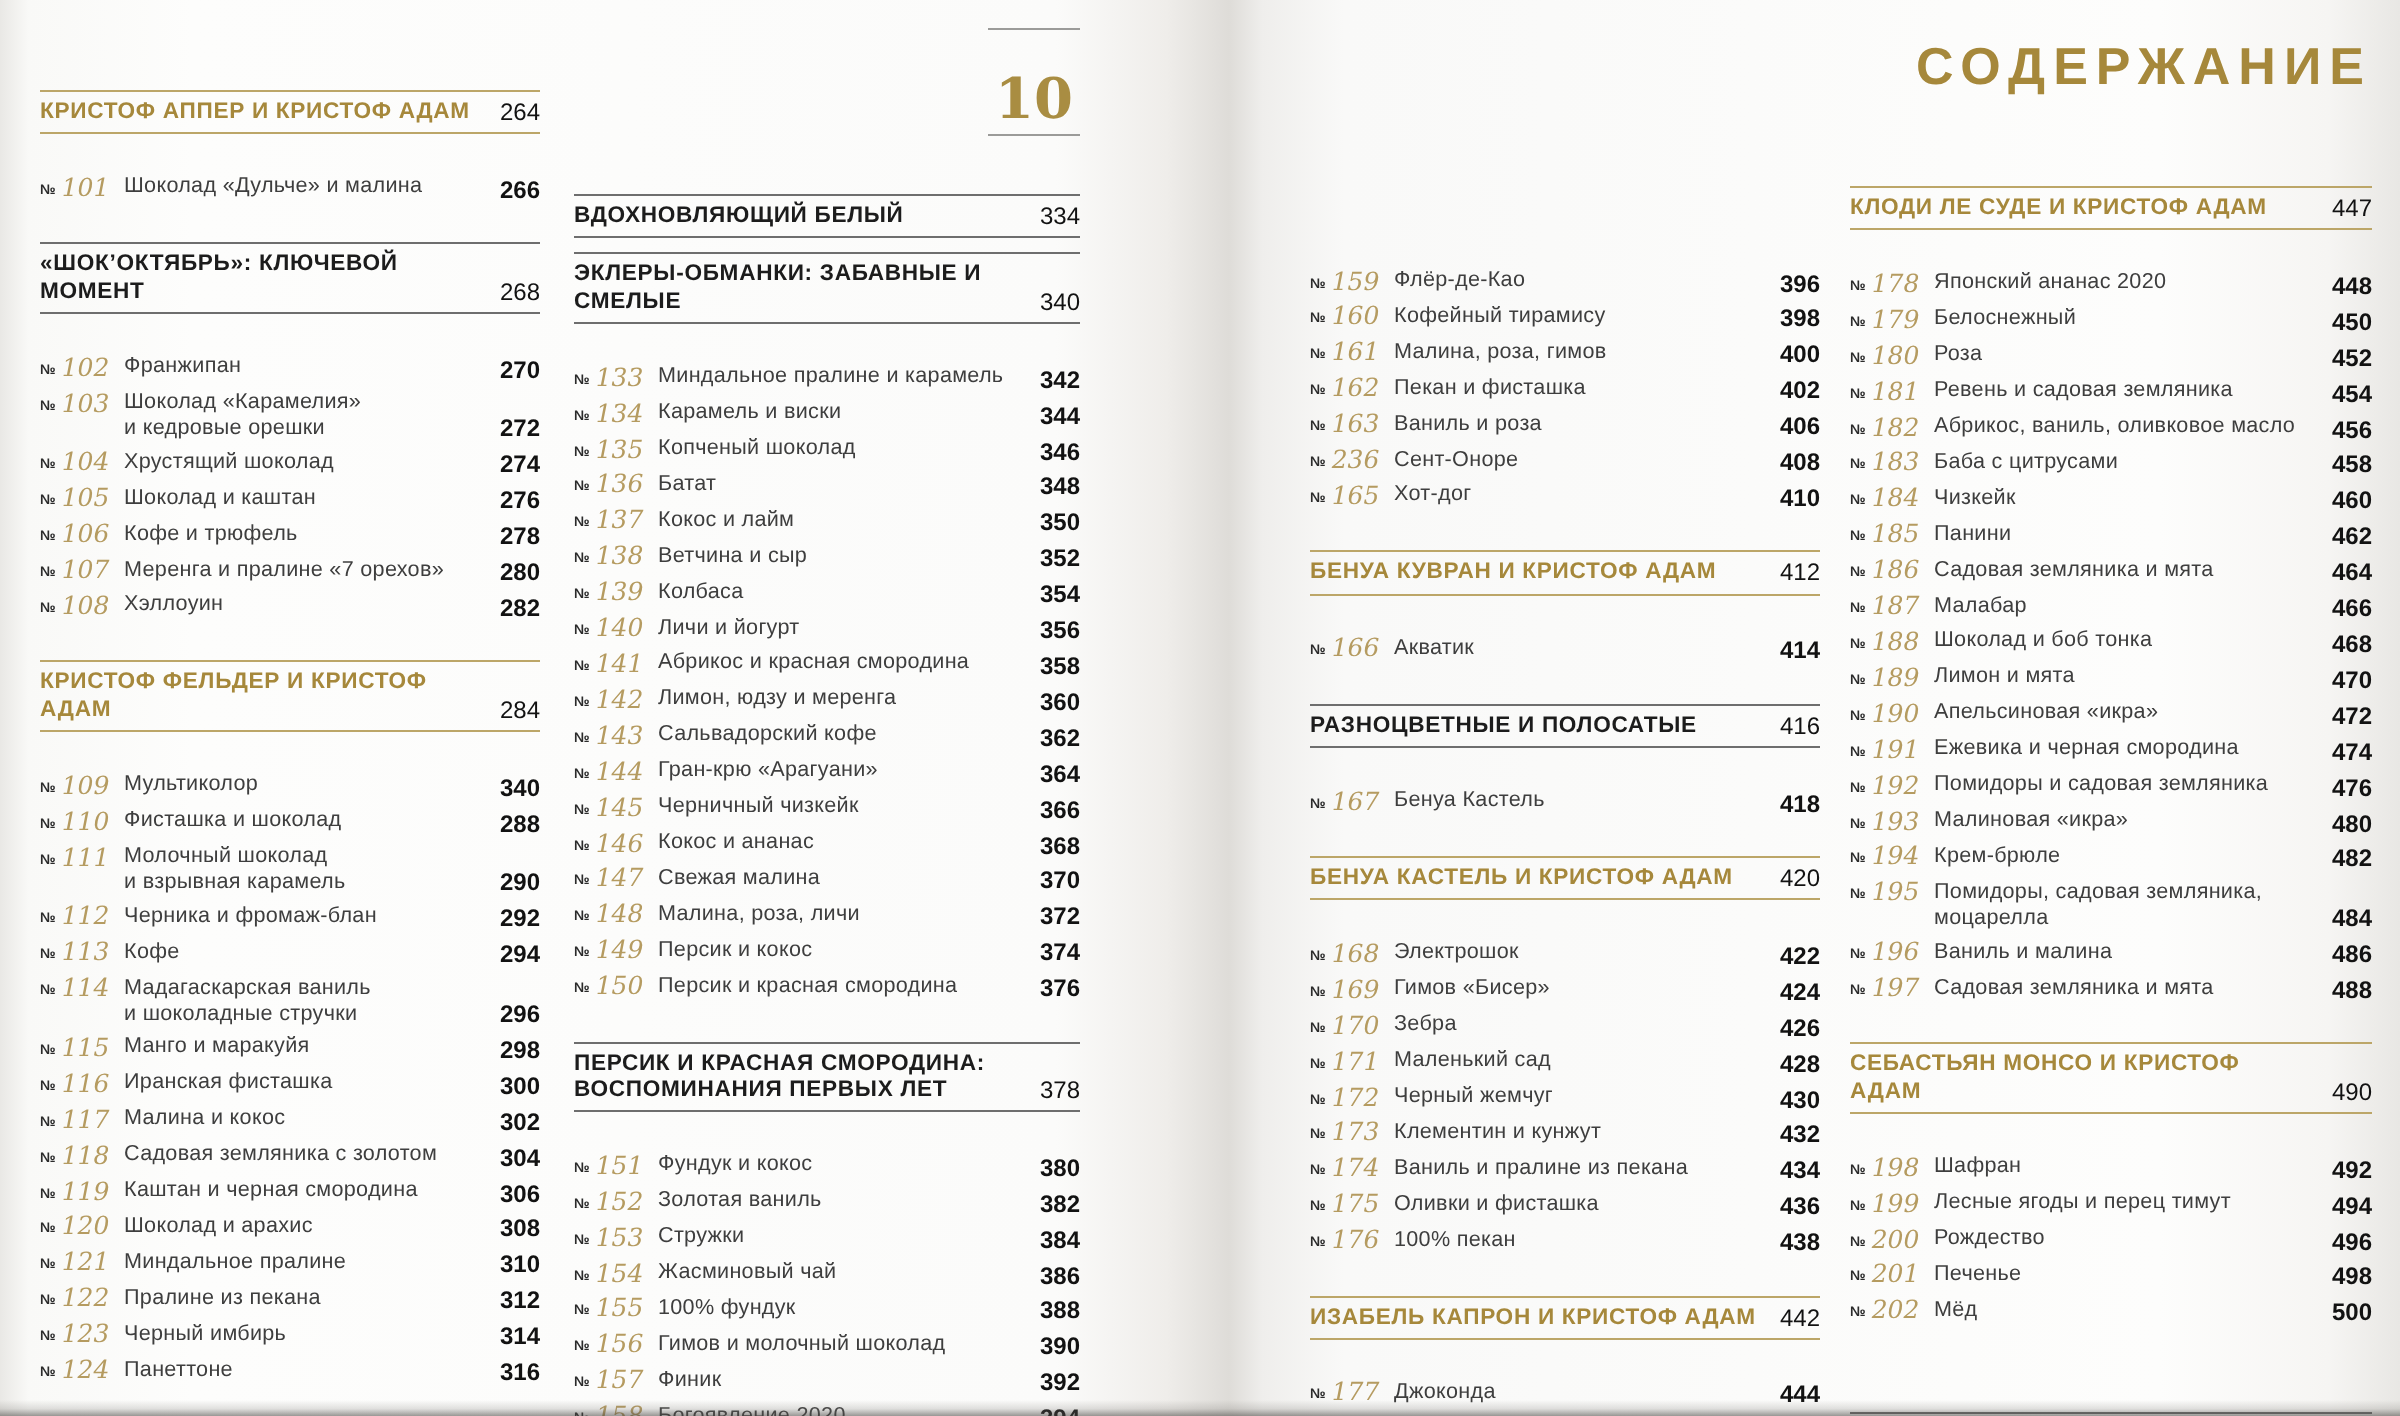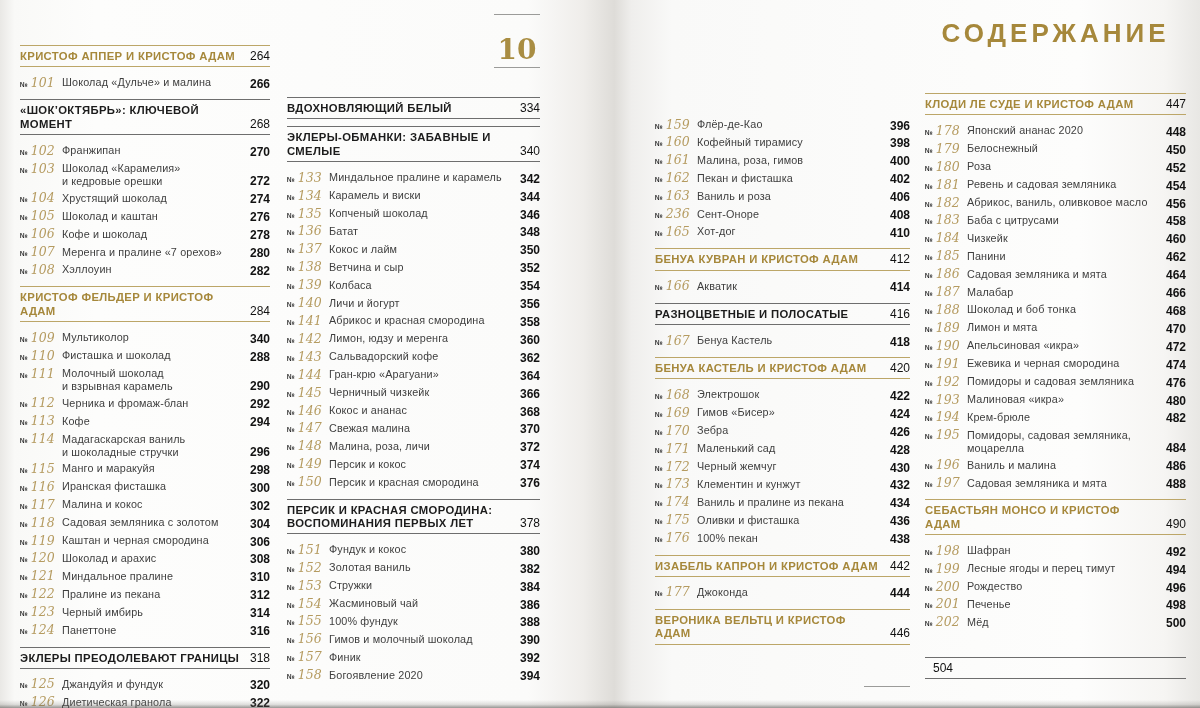--- a/index.html
+++ b/index.html
@@ -12,36 +12,36 @@
         #efedea 48.6%, #dedcd8 51.2%, #efeeec 52.6%,
         #f9f9f8 56%, #fdfdfc 90%, #f6f5f3 97%, #e8e7e4 100%);
   }
   .spread::after{
     content:"";position:absolute;left:0;right:0;bottom:0;height:8px;
     background:linear-gradient(to bottom, rgba(120,118,114,0) 0%, rgba(120,118,114,.22) 55%, rgba(70,68,64,.55) 100%);
     pointer-events:none;
   }
   .toc-column{position:absolute;}
   .page-title{
-    position:absolute;text-align:center;
+    position:absolute;text-align:right;
     font-weight:800;font-size:26px;letter-spacing:4px;color:#a6883b;
     white-space:nowrap;
   }
   
   .hdr{
     display:flex;justify-content:space-between;align-items:flex-end;
     padding:4px 0 3px;margin:7px 0;
     border-top:1.5px solid;border-bottom:1.5px solid;
   }
   .hdr-gold{border-color:#bca668;color:#a6883b;}
   .hdr-dark{border-color:#6e6e6e;color:#1c1c1c;}
   .hdr-lines{font-weight:700;font-size:11.3px;letter-spacing:.35px;line-height:13.4px;}
   .hdr-page{font-weight:400;font-size:12px;color:#121212;padding-left:8px;line-height:13.4px;}
   
-  .items{margin:2px 0;}
+  .items{margin:18px 0;}
   .row{display:flex;padding:1px 0;}
   .num-col{flex:none;width:42px;display:flex;align-items:flex-start;padding-top:.5px;}
   .no-sign{font-size:7px;font-weight:700;color:#2b2b2b;line-height:13.4px;margin-top:2px;}
   .item-num{
     font-family:"DejaVu Serif",serif;font-style:italic;
     font-size:12.5px;color:#b59b60;line-height:13.4px;margin-left:3px;
   }
   .title-col{flex:1;font-size:10.8px;color:#3e3e3e;letter-spacing:.15px;line-height:13.4px;padding-top:1px;}
   .page-col{align-self:flex-end;font-weight:700;font-size:12px;color:#121212;padding-left:8px;line-height:13.4px;}
   
@@ -124,21 +124,21 @@
             <div>Шоколад и каштан</div>
           </div>
           <div class="page-col">276</div>
         </div>
         <div class="row">
           <div class="num-col">
             <div class="no-sign">№</div>
             <div class="item-num">106</div>
           </div>
           <div class="title-col">
-            <div>Кофе и шоколад</div>
+            <div>Кофе и трюфель</div>
           </div>
           <div class="page-col">278</div>
         </div>
         <div class="row">
           <div class="num-col">
             <div class="no-sign">№</div>
             <div class="item-num">107</div>
           </div>
           <div class="title-col">
             <div>Меренга и пралине «7 орехов»</div>

